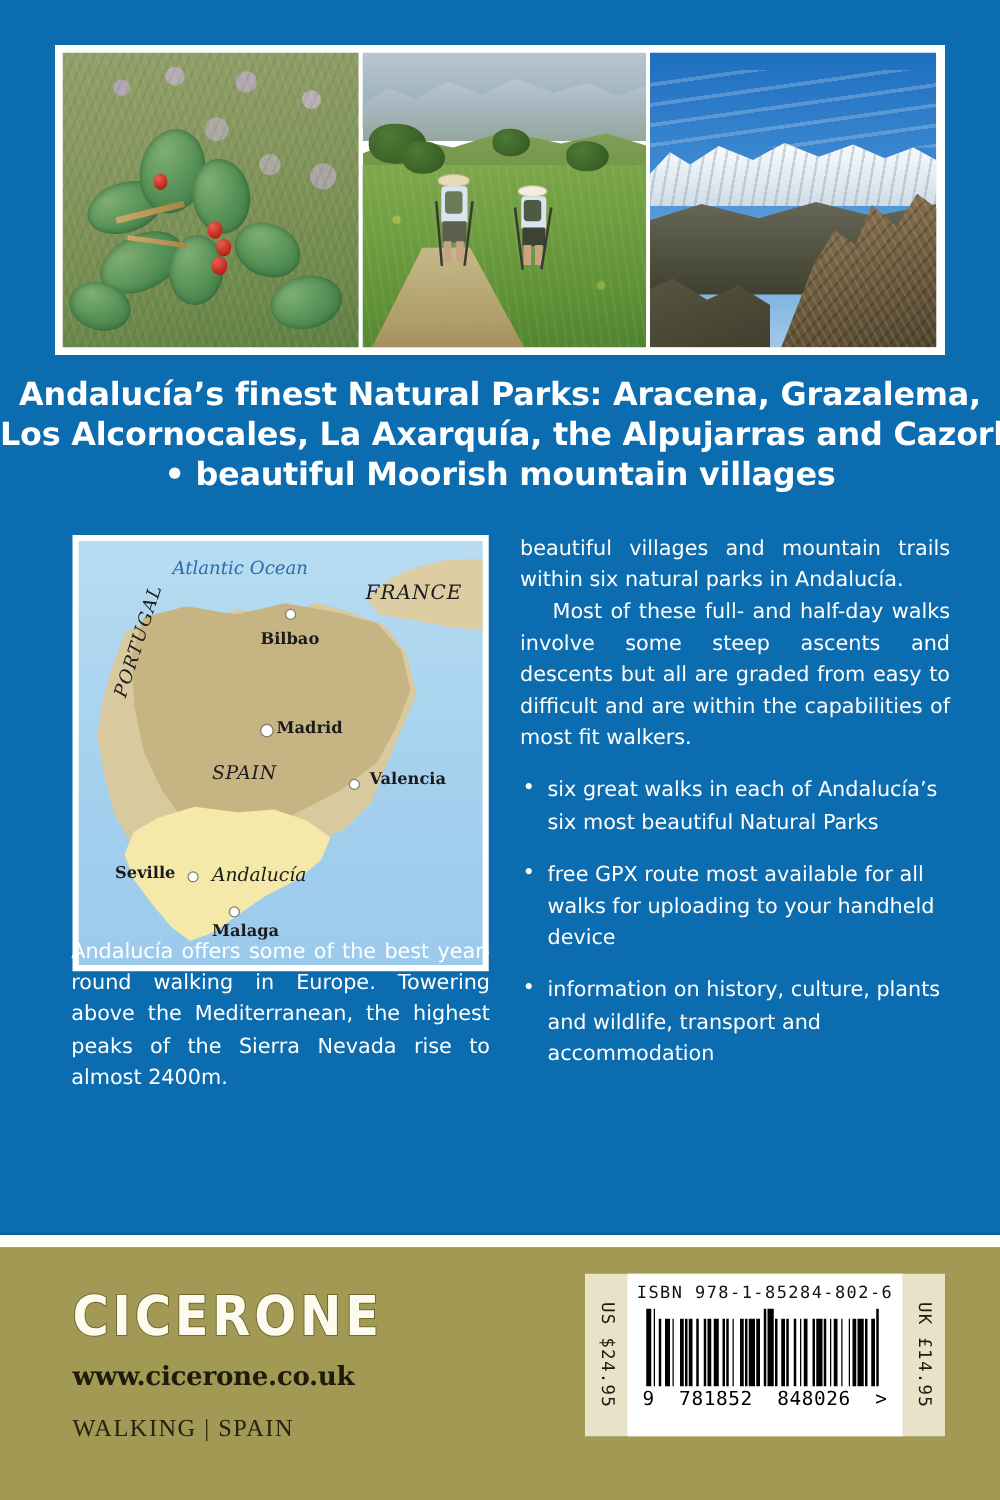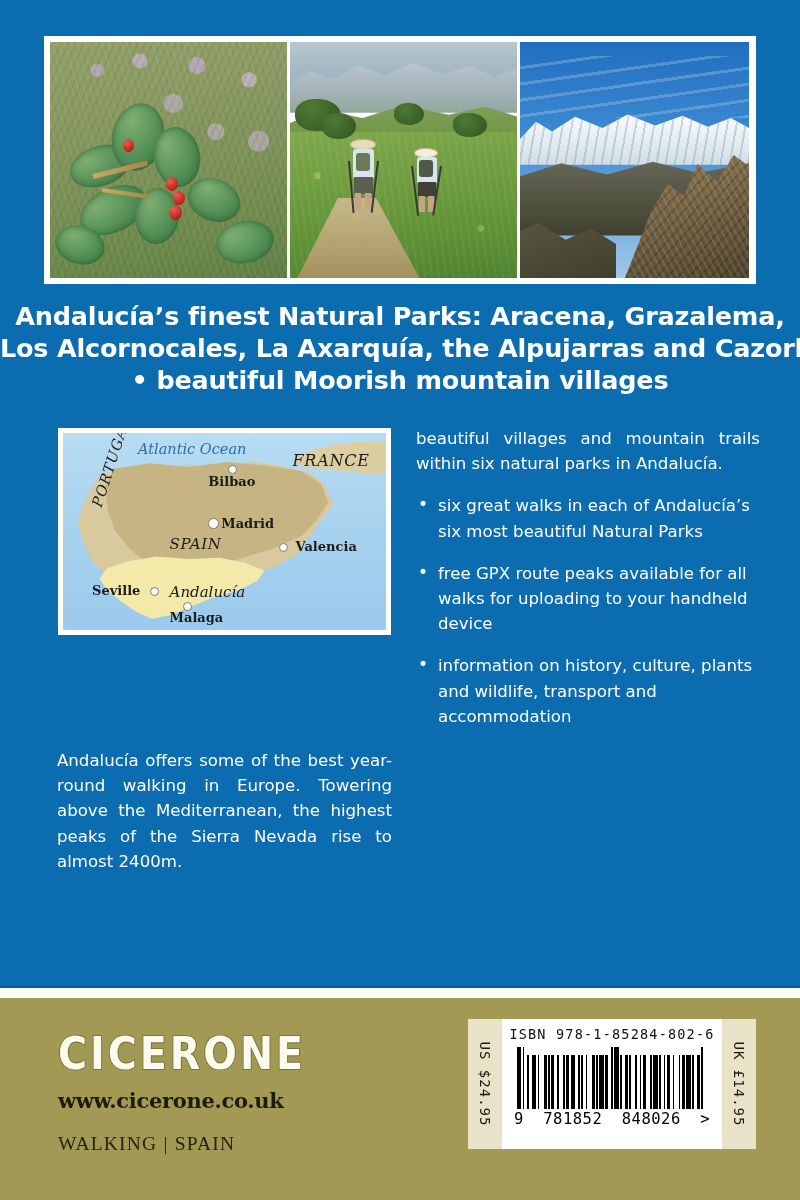--- a/index.html
+++ b/index.html
@@ -118,21 +118,21 @@
     text-align: center; color: #ffffff;
     font-family: "DejaVu Sans", sans-serif;
     font-weight: bold; font-size: 25.5px; line-height: 32px;
     letter-spacing: -.2px;
   }
   .headline div { white-space: nowrap; }
 
   
   .map-box {
     position: absolute; left: 58px; top: 428px;
-    width: 333px; height: 207px;
+    width: 333px; height: 349px;
     background: #ffffff; padding: 5px;
   }
   .map-inner { position: relative; width: 100%; height: 100%;
     background: #a9d4f0; overflow: hidden; }
   .sea-grad { position: absolute; inset: 0;
     background: linear-gradient(180deg,#b8dcf2,#a4d0ee 60%,#9ccaec); }
   .landmass { position: absolute; }
   .iberia {
     left: 2%; top: 12%; width: 86%; height: 80%;
     background: #d9c99e;
@@ -344,23 +344,24 @@
     <div class="map-label lbl-city lbl-bilbao">Bilbao</div>
     <div class="map-label lbl-city lbl-madrid">Madrid</div>
     <div class="map-label lbl-city lbl-valencia">Valencia</div>
     <div class="map-label lbl-city lbl-seville">Seville</div>
     <div class="map-label lbl-city lbl-malaga">Malaga</div>
   </div>
 </div>
 
 <div class="col-right">
   <div class="para">beautiful villages and mountain trails within six natural parks in Andalucía.</div>
+  <div class="para indent">Most of these full- and half-day walks involve some steep ascents and descents but all are graded from easy to difficult and are within the capabilities of most fit walkers.</div>
   <div class="bullets">
     <div class="bullet">six great walks in each of Andalucía’s six most beautiful Natural Parks</div>
-    <div class="bullet">free GPX route peaks available for all walks for uploading to your handheld device</div>
+    <div class="bullet">free GPX route most available for all walks for uploading to your handheld device</div>
     <div class="bullet">information on history, culture, plants and wildlife, transport and accommodation</div>
   </div>
 </div>
 
 <div class="col-left">
   <div class="para">Andalucía offers some of the best year-round walking in Europe. Towering above the Mediterranean, the highest peaks of the Sierra Nevada rise to almost 2400m.</div>
 </div>
 
 <div class="divider-line"></div>
 <div class="cream-strip"></div>

